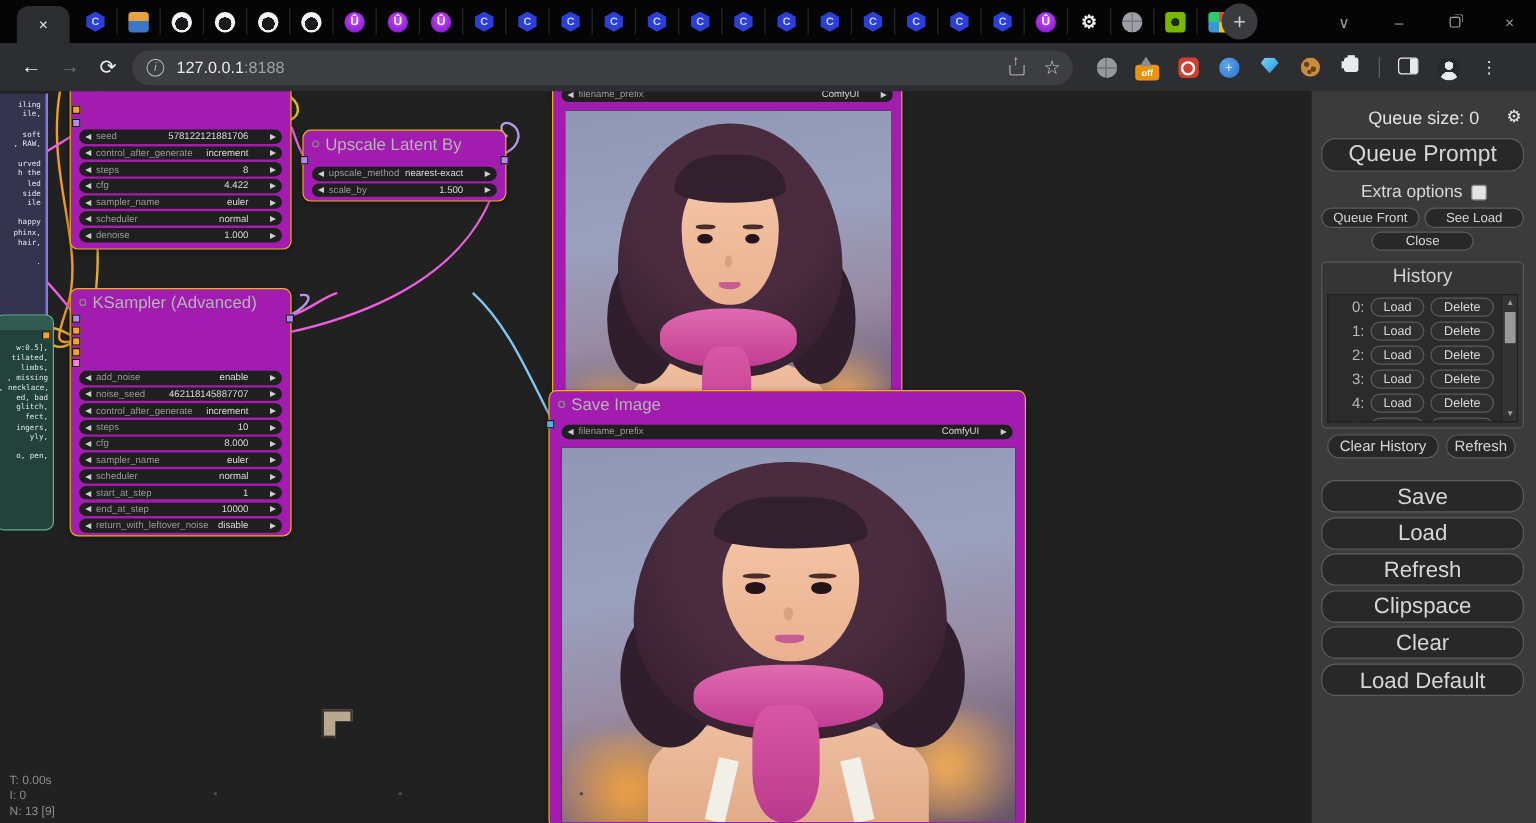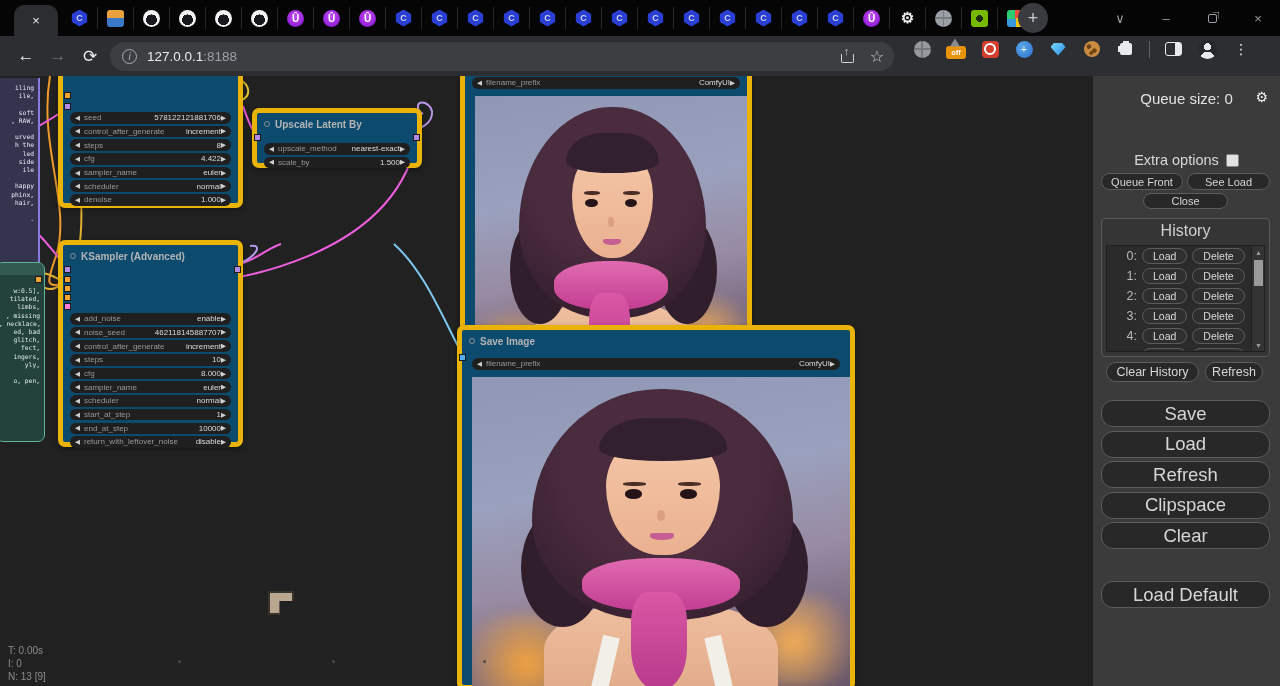--- a/index.html
+++ b/index.html
@@ -46,21 +46,21 @@
   .info-circle { width:15px; height:15px; border:1.5px solid #a9aeb4; border-radius:50%; color:#a9aeb4;
                  font-size:10px; font-style:italic; display:flex; align-items:center; justify-content:center; margin-right:10px; }
   .url-host { color:#e8eaed; font-size:13.5px; }
   .url-port { color:#9aa0a6; font-size:13.5px; }
   .omni-right { position:absolute; right:10px; display:flex; align-items:center; gap:16px; }
   .share-icon { position:relative; width:13px; height:13px; }
   .share-icon::before { content:""; position:absolute; left:0; right:0; bottom:0; height:8px;
                         border:1.5px solid #cfd1d4; border-top:none; border-radius:0 0 2px 2px; }
   .share-icon::after { content:"↑"; position:absolute; top:-5px; left:3px; color:#cfd1d4; font-size:11px; }
   .star { color:#cfd1d4; font-size:16px; }
-  .extrow { position:absolute; top:35px; height:28px; display:flex; align-items:center; }
+  .extrow { position:absolute; top:48px; height:28px; display:flex; align-items:flex-start; }
   .ext { width:34px; display:flex; align-items:center; justify-content:center; }
   .ext-globe { width:17px; height:17px; border-radius:50%;
                background:linear-gradient(#74797e 1.5px, transparent 1.5px) 0 7.5px/17px 17px no-repeat,
                linear-gradient(90deg,#74797e 1.5px, transparent 1.5px) 7.5px 0/17px 17px no-repeat, #97999c; }
   .ext-off { width:20px; height:13px; background:#e8930c; border-radius:3px; color:#fff; font-size:7.5px;
              font-weight:bold; display:flex; align-items:center; justify-content:center; margin-top:6px; position:relative; }
   .ext-off::before { content:""; position:absolute; top:-7px; left:4px; width:10px; height:8px; background:#8a8d90;
                      clip-path:polygon(50% 0,100% 100%,0 100%); }
   .ext-obs { width:17px; height:17px; background:#d23f31; border-radius:4px; display:flex; align-items:center; justify-content:center; }
   .ext-obs::before { content:""; width:8px; height:8px; border:2px solid #fff; border-radius:50%; }
@@ -81,31 +81,31 @@
                 radial-gradient(circle at 50% 36%, #e8eaed 0 23%, transparent 24%),
                 radial-gradient(circle at 50% 100%, #e8eaed 0 34%, transparent 35%), #27282b; }
   .kebab { color:#e8eaed; font-size:14px; }
 
   
   .workspace { position:absolute; left:0; top:76px; width:1280px; height:610px; }
   .canvas { position:absolute; left:0; top:0; width:1093px; height:610px; background:#212121; overflow:hidden; }
   .links { position:absolute; left:0; top:0; pointer-events:none; }
 
   
-  .node { position:absolute; background:#0c4a6e; border:5px solid #eab308; border-radius:7px;
+  .node { position:absolute; background:#a21caf; border:1px solid #eab308; border-radius:7px;
           box-shadow:0 2px 5px rgba(0,0,0,.35); }
   .node-header { height:14px; display:flex; align-items:center; gap:5px; padding:0 7px; margin-top:4px; }
   .ncollapse { width:6px; height:6px; border:1.4px solid #8d8d8d; border-radius:50%; flex:none; }
-  .ntitle { color:#b4b4b4; font-size:10px; white-space:nowrap;font-weight:bold; }
+  .ntitle { color:#b4b4b4; font-size:14px; white-space:nowrap; }
   .widgets { padding:0 7px; }
   .widget { height:11.5px; margin-bottom:2.2px; background:#1f1f1f; border-radius:7px;
             display:flex; align-items:center; padding:0 5px; }
   .warr { color:#cfcfcf; font-size:6.5px; flex:none; }
   .wlabel { color:#989898; font-size:8px; margin-left:4px; flex:1 1 auto; white-space:nowrap; overflow:hidden; }
-  .wvalue { color:#dadada; font-size:8px; margin-right:0; white-space:nowrap; }
+  .wvalue { color:#dadada; font-size:8px; margin-right:18px; white-space:nowrap; }
   .slot { position:absolute; width:7px; height:7px; border:1px solid #1a1a1a; }
   .sq-purple { background:#b18ae8; } .sq-orange { background:#f0a431; } .sq-pink { background:#ff7bd8; }
   .sq-red { background:#f05555; } .sq-blue { background:#55aef0; }
 
   .img-frame { position:absolute; overflow:hidden; background:#15151a; }
 
   
   .portrait { position:absolute; inset:0; overflow:hidden;
               background:linear-gradient(170deg,#8f97b5 0%,#9aa1be 35%,#988ba3 60%,#7a6a82 80%,#645468 100%); }
   .portrait > div { position:absolute; }
@@ -694,20 +694,21 @@
 
   <div class="frag-line">I: 0</div>
 
   <div class="frag-line">N: 13 [9]</div>
 </div>
   </div>
 
   <div class="sidemenu">
     <div class="queue-size-row">Queue size: 0</div>
     <div class="gear-btn">⚙</div>
+    <button class="btn queue-prompt">Queue Prompt</button>
     <div class="extra-row">
       <span>Extra options</span>
       <span class="checkbox"></span>
     </div>
     <button class="btn qf-btn">Queue Front</button>
     <button class="btn sq-btn">See Load</button>
     <button class="btn close-btn">Close</button>
 
     <div class="history-panel">
       <div class="history-title">History</div>
@@ -763,16 +764,16 @@
   <button class="btn side-btn" style="top: 324px;">Save</button>
 
   <button class="btn side-btn" style="top: 354.6px;">Load</button>
 
   <button class="btn side-btn" style="top: 385.2px;">Refresh</button>
 
   <button class="btn side-btn" style="top: 415.8px;">Clipspace</button>
 
   <button class="btn side-btn" style="top: 446.4px;">Clear</button>
 
-  <button class="btn side-btn" style="top: 477px; margin-top: 28px;">Load Default</button>
+  <button class="btn side-btn" style="top: 477px;">Load Default</button>
 </div>
   </div>
 </div>
 
 </body></html>

